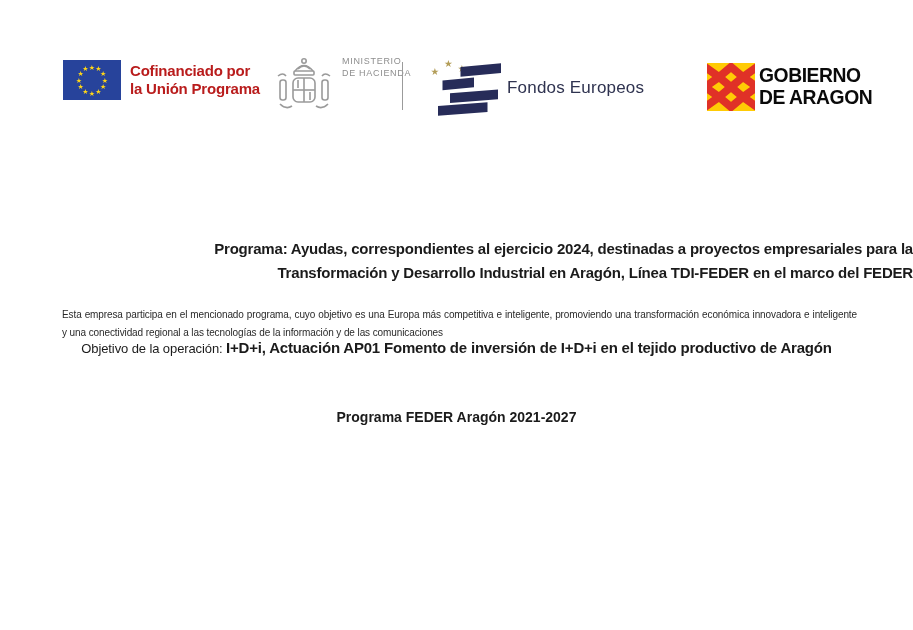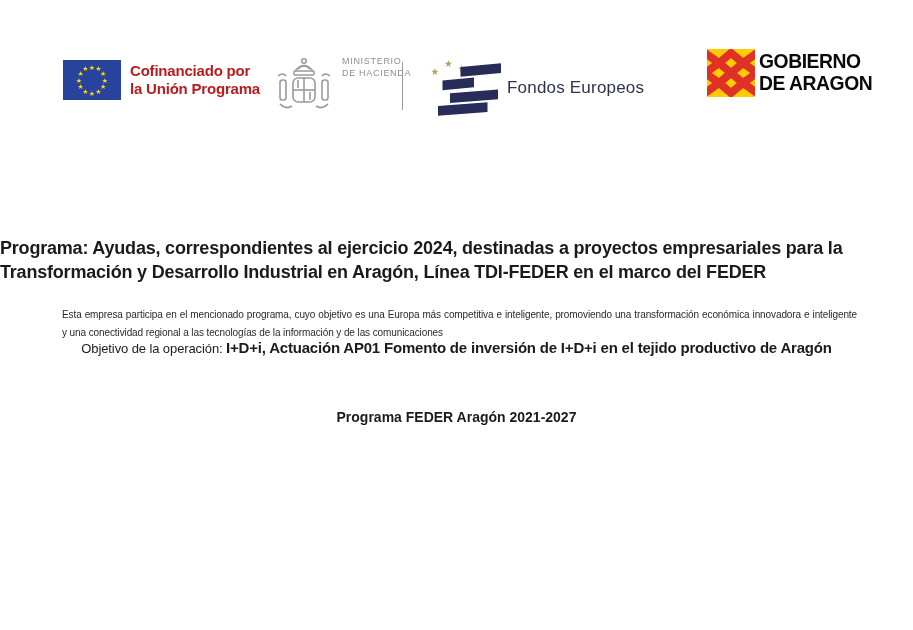--- a/index.html
+++ b/index.html
@@ -32,33 +32,33 @@
     letter-spacing: 0.7px; font-weight: normal;
   }
   .divider { position: absolute; left: 402px; top: 62px; width: 1px; height: 48px; background: #9b9b9b; }
 
   .fondos-logo { position: absolute; left: 427px; top: 58px; display: flex; align-items: center; }
   .fondos-icon { width: 76px; height: 60px; display: block; }
   .fondos-icon polygon { fill: #272c59; }
   .fondos-icon text { fill: #b39d58; font-size: 13px; font-family: "DejaVu Sans", sans-serif; }
   .fondos-label { margin-left: 4px; color: #2f3350; font-size: 17px; letter-spacing: 0.2px; }
 
-  .aragon-logo { position: absolute; left: 707px; top: 49px; display: flex; align-items: flex-start; }
+  .aragon-logo { position: absolute; left: 707px; top: 63px; display: flex; align-items: flex-start; }
   .aragon-flag { width: 48px; height: 48px; display: block; }
   .aragon-label {
     margin-left: 4px; margin-top: 1px; color: #0a0a0a; font-weight: bold;
     font-size: 21px; line-height: 22px; letter-spacing: -0.5px;
     transform: scaleX(0.92); transform-origin: left top; white-space: nowrap;
   }
 
   
   .title {
     position: absolute; left: 0; top: 237px; width: 913px;
-    text-align: left; font-weight: bold; color: #1b1b1b;
-    font-size: 18px; line-height: 23.5px; letter-spacing: -0.2px;
+    text-align: right; font-weight: bold; color: #1b1b1b;
+    font-size: 15px; line-height: 23.5px; letter-spacing: -0.2px;
   }
   .title div { white-space: nowrap; }
 
   .paragraph {
     position: absolute; left: 62px; top: 306px; width: 795px;
     color: #2a2a2a; font-size: 10px; line-height: 17.5px;
     text-align: justify; letter-spacing: -0.1px;
   }
 
   .objective {

